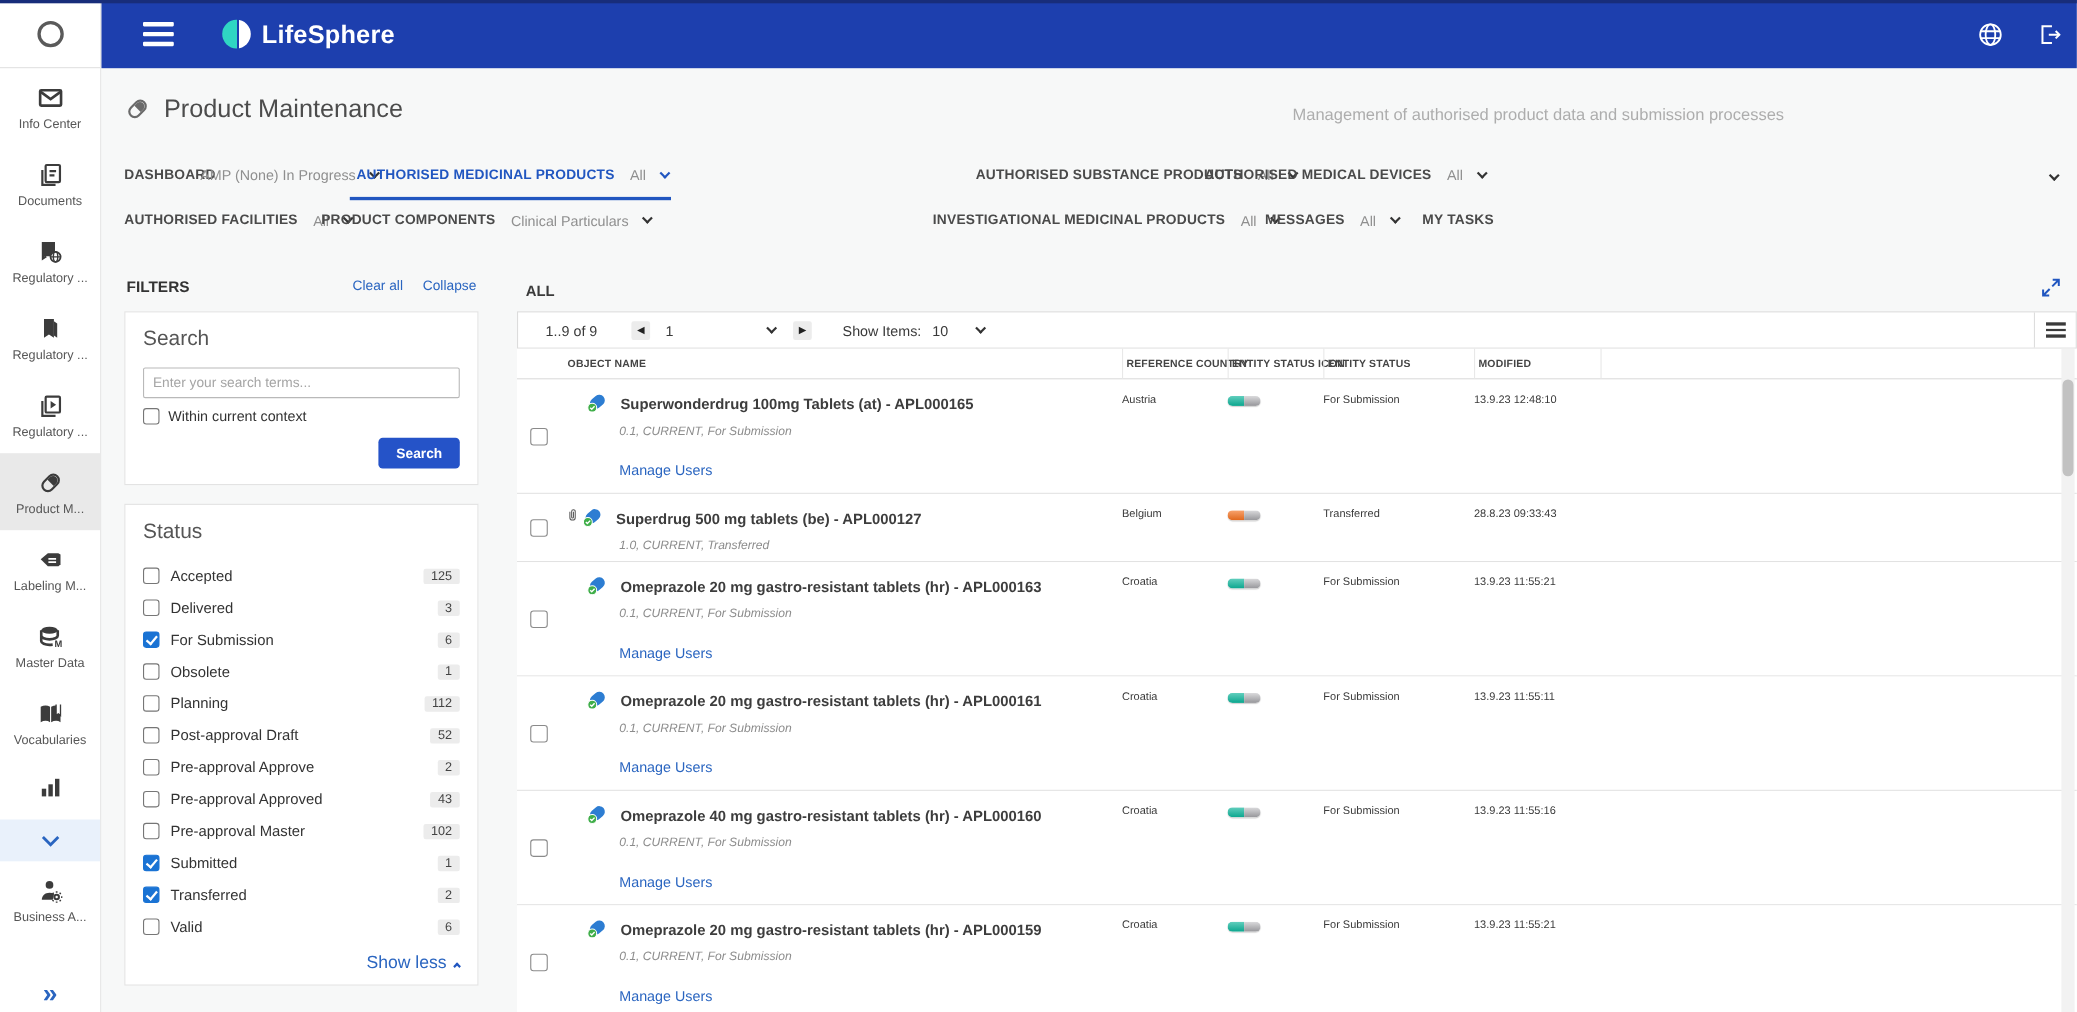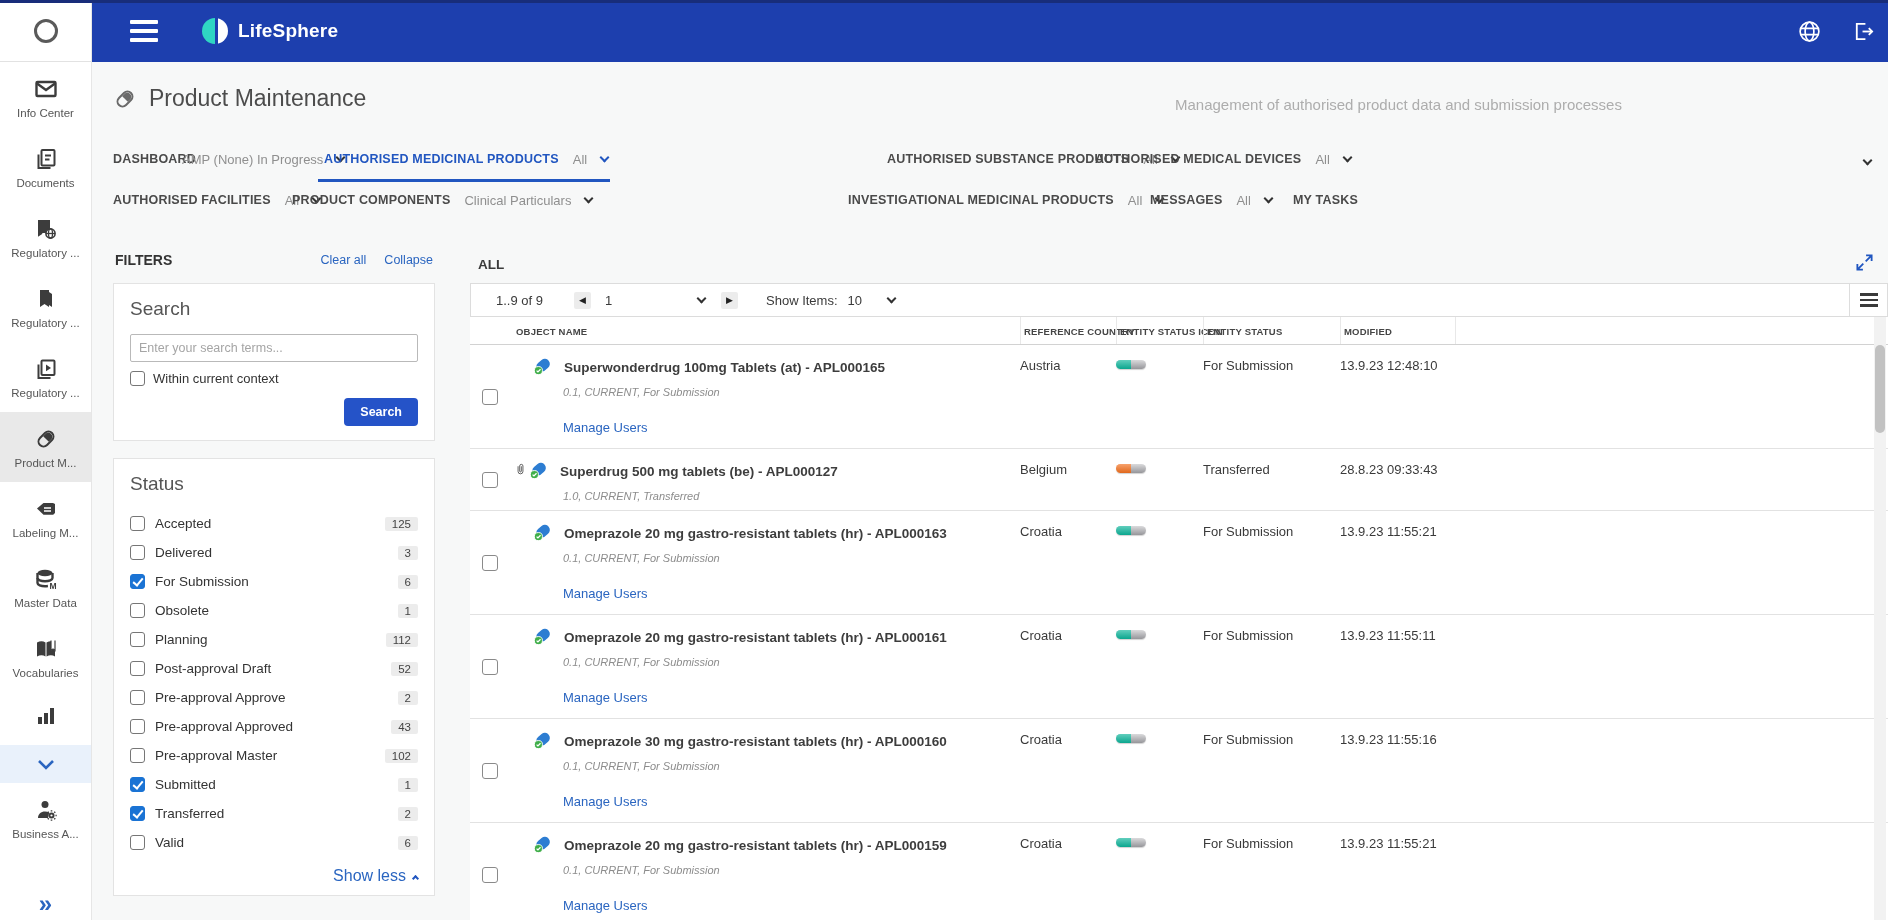--- a/index.html
+++ b/index.html
@@ -23,21 +23,21 @@
                  color:#2a65c0; font-size:24px; font-weight:bold; cursor:pointer; line-height:28px; }
 
   
   .topbar { position:absolute; left:92px; top:0; width:1796px; height:62px; background:#1d3fae;
             display:flex; align-items:center; padding:0 8px 0 38px; z-index:30; }
   .hamburger { width:28px; display:flex; flex-direction:column; gap:5px; cursor:pointer; }
   .hamburger span { display:block; height:4px; background:#fff; border-radius:1px; }
   .brand { display:flex; align-items:center; margin-left:44px; }
   .brand .logo { width:26px; height:26px; border-radius:50%;
                  background:linear-gradient(90deg,#2fd6c3 0 50%,#1d3fae 50% 60%,#ffffff 60% 100%); }
-  .brand .brand-name { color:#fff; font-size:19px; font-weight:bold; letter-spacing:.2px; margin-left:10px; }
+  .brand .brand-name { color:#fff; font-size:23px; font-weight:bold; letter-spacing:.2px; margin-left:10px; }
   .topbar-right { margin-left:auto; display:flex; align-items:center; gap:28px; padding-right:4px; }
   .tb-icon { width:26px; height:26px; cursor:pointer; display:flex; align-items:center; justify-content:center; }
 
   
   .page-title-row { position:absolute; left:113px; top:85px; display:flex; align-items:center; gap:12px; }
   .page-title-row svg { width:24px; height:24px; }
   .page-title { font-size:23px; color:#4c4c4c; }
   .page-subtitle { position:absolute; left:1175px; top:96px; font-size:15px; color:#adadad; white-space:nowrap; }
 
   
@@ -111,21 +111,21 @@
   .c-check .cb { width:16px; height:16px; border-color:#8a8a8a; }
   .c-name { padding:10px 0 8px 0; position:relative; }
   .name-line { display:flex; align-items:center; }
   .paperclip-icon { width:14px; margin-left:4px; flex:none; }
   .prod-icon { width:24px; height:24px; margin-right:8px; flex:none; }
   .name-line.no-clip { padding-left:22px; }
   .obj-name { font-size:13.5px; font-weight:bold; color:#3d3d3d; cursor:pointer; text-decoration:none; white-space:nowrap; }
   .sub { font-size:11px; font-style:italic; color:#8c8c8c; margin-top:7px; padding-left:53px; }
   .manage { display:inline-block; font-size:13px; color:#2a65c0; margin-top:22px; margin-left:53px;
             cursor:pointer; text-decoration:none; }
-  .c-plain { font-size:13px; color:#3a3a3a; padding-top:13px; white-space:nowrap; }
+  .c-plain { font-size:10px; color:#3a3a3a; padding-top:13px; white-space:nowrap; }
   .spill { width:30px; height:9px; border-radius:5px; overflow:hidden; display:inline-flex; margin-top:15px;
            box-shadow:0 1px 1px rgba(0,0,0,.18); }
   .spill-l { flex:1; background-image:linear-gradient(rgba(255,255,255,.35),rgba(0,0,0,.08)); }
   .spill-r { flex:1; background:linear-gradient(#dadadc,#96969a); }
 
   .vscroll { position:absolute; left:1874px; top:317px; width:12px; height:603px; background:#f2f2f2; z-index:20; }
   .vscroll .thumb { position:absolute; left:1px; top:28px; width:10px; height:88px; background:#c2c2c2; border-radius:5px; }
 </style>
 </head>
 <body>
@@ -616,21 +616,21 @@
     <div class="c-name">
       <div class="name-line no-clip">
         <span class="prod-icon"><svg viewBox="0 0 24 24" width="22" height="22">
   <g transform="rotate(-40 12 12)">
                   <rect x="4.5" y="6" width="16" height="11" rx="5.5" fill="#2d7dd2"></rect>
                 </g>
   <path d="M6.5 17.5a8 8 0 0 0 11.5-1.5" stroke="#fff" stroke-width="2.2" fill="none"></path>
   <circle cx="7" cy="17" r="4.4" fill="#3fae49" stroke="#fff" stroke-width="1"></circle>
   <path d="M5 17l1.5 1.5L9.3 15.6" stroke="#fff" stroke-width="1.4" fill="none"></path>
               </svg></span>
-        <a class="obj-name">Omeprazole 30 mg gastro-resistant tablets (hr) - APL000160</a>
+        <a class="obj-name">Omeprazole 40 mg gastro-resistant tablets (hr) - APL000160</a>
       </div>
       <div class="sub">0.1, CURRENT, For Submission</div>
       <a class="manage">Manage Users</a>
     </div>
     <div class="c-plain">Croatia</div>
     <div>
       <span class="spill">
         <span class="spill-l" style="background-color:#0cb49a"></span>
         <span class="spill-r"></span>
           </span>

